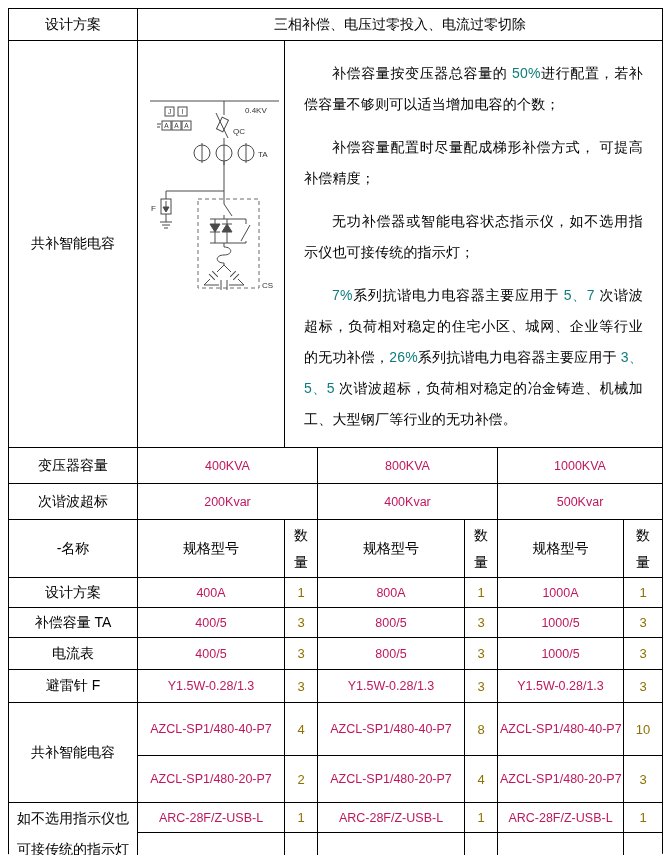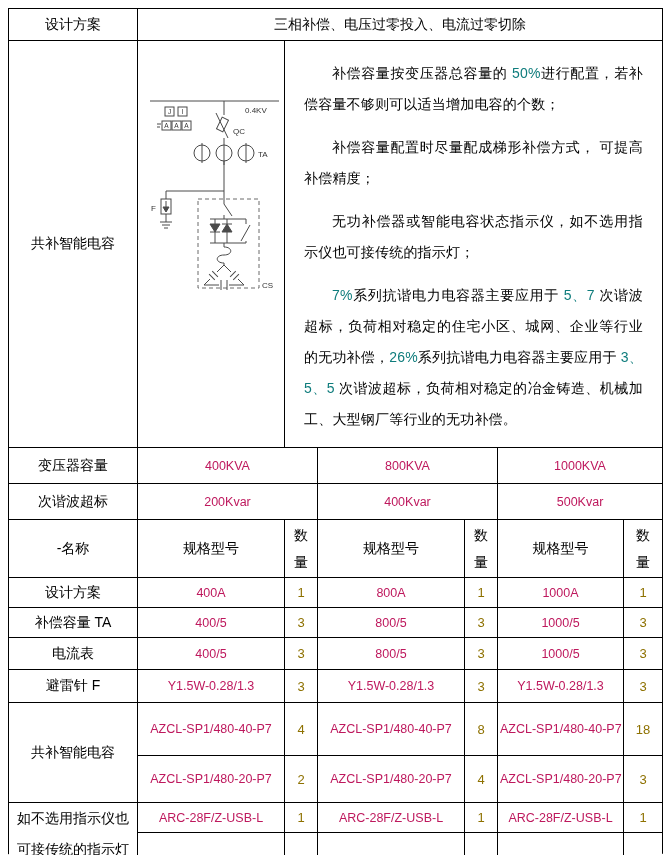--- a/index.html
+++ b/index.html
@@ -224,21 +224,21 @@
     <td class="qty">3</td>
   </tr>
 
   <tr style="height:53px">
     <td rowspan="2" class="lbl grouplbl">共补智能电容</td>
     <td class="spec">AZCL-SP1/480-40-P7</td>
     <td class="qty">4</td>
     <td class="spec">AZCL-SP1/480-40-P7</td>
     <td class="qty">8</td>
     <td class="spec">AZCL-SP1/480-40-P7</td>
-    <td class="qty">18</td>
+    <td class="qty">10</td>
   </tr>
   <tr style="height:47px">
     <td class="spec">AZCL-SP1/480-20-P7</td>
     <td class="qty">2</td>
     <td class="spec">AZCL-SP1/480-20-P7</td>
     <td class="qty">4</td>
     <td class="spec">AZCL-SP1/480-20-P7</td>
     <td class="qty">3</td>
   </tr>
 

